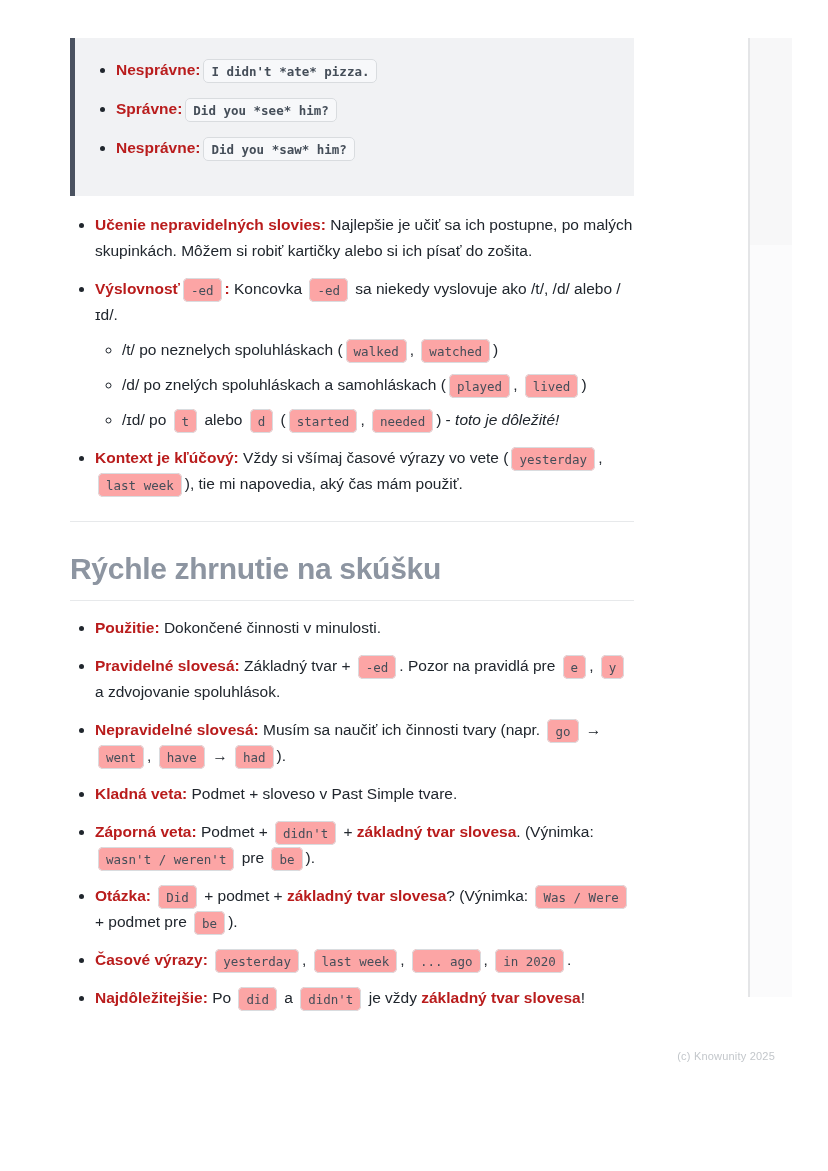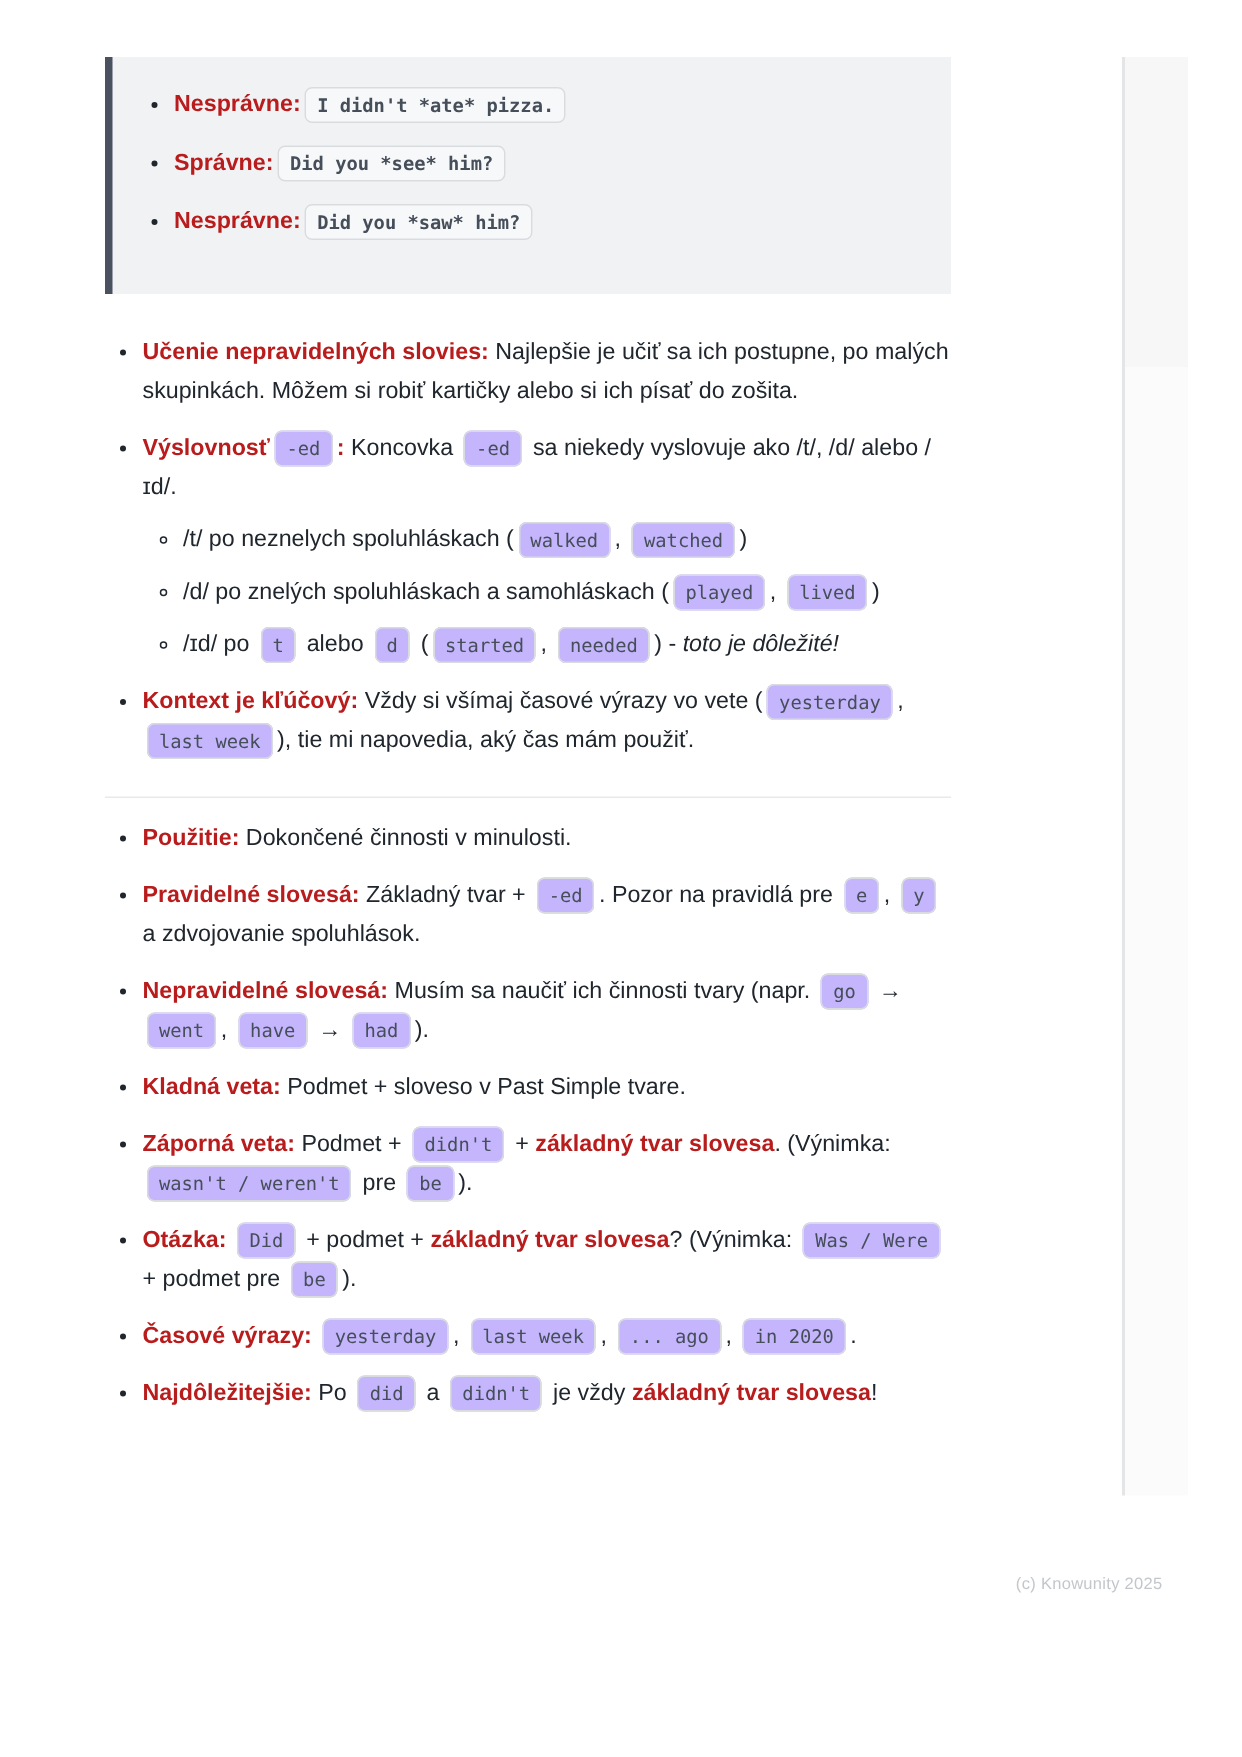--- a/index.html
+++ b/index.html
@@ -18,21 +18,21 @@
   }
   ul { margin:0; padding-left:25px; list-style:disc; }
   .list > li { margin:12px 0; font-size:15.5px; line-height:26px; }
   .quote-list > li { margin:13px 0; }
   strong { font-weight:bold; color:#b91c1c; }
   em { font-style:italic; }
 
   .chip {
     font-family:"DejaVu Sans Mono", monospace;
     font-size:12.5px; line-height:1;
-    background:#c4b5fd;
+    background:#fca5a5;
     border:1px solid #d9dcdf;
     border-radius:5px;
     padding:3.5px 7px;
     color:#454e59;
     margin:0 3px;
     white-space:normal;
     box-decoration-break:clone; -webkit-box-decoration-break:clone;
   }
   blockquote .chip { background:#f7f8fa;font-weight:bold; }
 
@@ -64,35 +64,36 @@
 <div class="content">
 
   <blockquote class="quote">
     <ul class="list quote-list">
       <li><span><strong>Nesprávne:</strong><code class="chip">I didn't *ate* pizza.</code></span></li>
       <li><span><strong>Správne:</strong><code class="chip">Did you *see* him?</code></span></li>
       <li><span><strong>Nesprávne:</strong><code class="chip">Did you *saw* him?</code></span></li>
     </ul>
   </blockquote>
 
-  <ul class="list notes-list" style="margin-top:26px;">
+  <ul class="list notes-list" style="margin-top:16px;">
     <li><span><strong>Učenie nepravidelných slovies:</strong><span> Najlepšie je učiť sa ich postupne, po malých skupinkách. Môžem si robiť kartičky alebo si ich písať do zošita.</span></span></li>
     <li>
       <span><strong>Výslovnosť</strong><code class="chip">-ed</code><strong>:</strong><span> Koncovka </span><code class="chip">-ed</code><span> sa niekedy vyslovuje ako /t/, /d/ alebo /ɪd/.</span></span>
       <ul class="sub">
         <li><span><span>/t/ po neznelych spoluhláskach (</span><code class="chip">walked</code><span>, </span><code class="chip">watched</code><span>)</span></span></li>
         <li><span><span>/d/ po znelých spoluhláskach a samohláskach (</span><code class="chip">played</code><span>, </span><code class="chip">lived</code><span>)</span></span></li>
         <li><span><span>/ɪd/ po </span><code class="chip">t</code><span> alebo </span><code class="chip">d</code><span> (</span><code class="chip">started</code><span>, </span><code class="chip">needed</code><span>) - </span><em>toto je dôležité!</em></span></li>
       </ul>
     </li>
     <li><span><strong>Kontext je kľúčový:</strong><span> Vždy si všímaj časové výrazy vo vete (</span><code class="chip">yesterday</code><span>, </span><code class="chip">last week</code><span>), tie mi napovedia, aký čas mám použiť.</span></span></li>
   </ul>
 
   <hr class="divider">
 
+  <h1 class="section-title">Rýchle zhrnutie na skúšku</h1>
 
   <ul class="list summary-list">
     <li><span><strong>Použitie:</strong><span> Dokončené činnosti v minulosti.</span></span></li>
     <li><span><strong>Pravidelné slovesá:</strong><span> Základný tvar + </span><code class="chip">-ed</code><span>. Pozor na pravidlá pre </span><code class="chip">e</code><span>, </span><code class="chip">y</code><span> a zdvojovanie spoluhlások.</span></span></li>
     <li><span><strong>Nepravidelné slovesá:</strong><span> Musím sa naučiť ich činnosti tvary (napr. </span><code class="chip">go</code><span> → </span><code class="chip">went</code><span>, </span><code class="chip">have</code><span> → </span><code class="chip">had</code><span>).</span></span></li>
     <li><span><strong>Kladná veta:</strong><span> Podmet + sloveso v Past Simple tvare.</span></span></li>
     <li><span><strong>Záporná veta:</strong><span> Podmet + </span><code class="chip">didn't</code><span> + </span><strong>základný tvar slovesa</strong><span>. (Výnimka: </span><code class="chip">wasn't / weren't</code><span> pre </span><code class="chip">be</code><span>).</span></span></li>
     <li><span><strong>Otázka:</strong><span> </span><code class="chip">Did</code><span> + podmet + </span><strong>základný tvar slovesa</strong><span>? (Výnimka: </span><code class="chip">Was / Were</code><span> + podmet pre </span><code class="chip">be</code><span>).</span></span></li>
     <li><span><strong>Časové výrazy:</strong><span> </span><code class="chip">yesterday</code><span>, </span><code class="chip">last week</code><span>, </span><code class="chip">... ago</code><span>, </span><code class="chip">in 2020</code><span>.</span></span></li>
     <li><span><strong>Najdôležitejšie:</strong><span> Po </span><code class="chip">did</code><span> a </span><code class="chip">didn't</code><span> je vždy </span><strong>základný tvar slovesa</strong><span>!</span></span></li>

